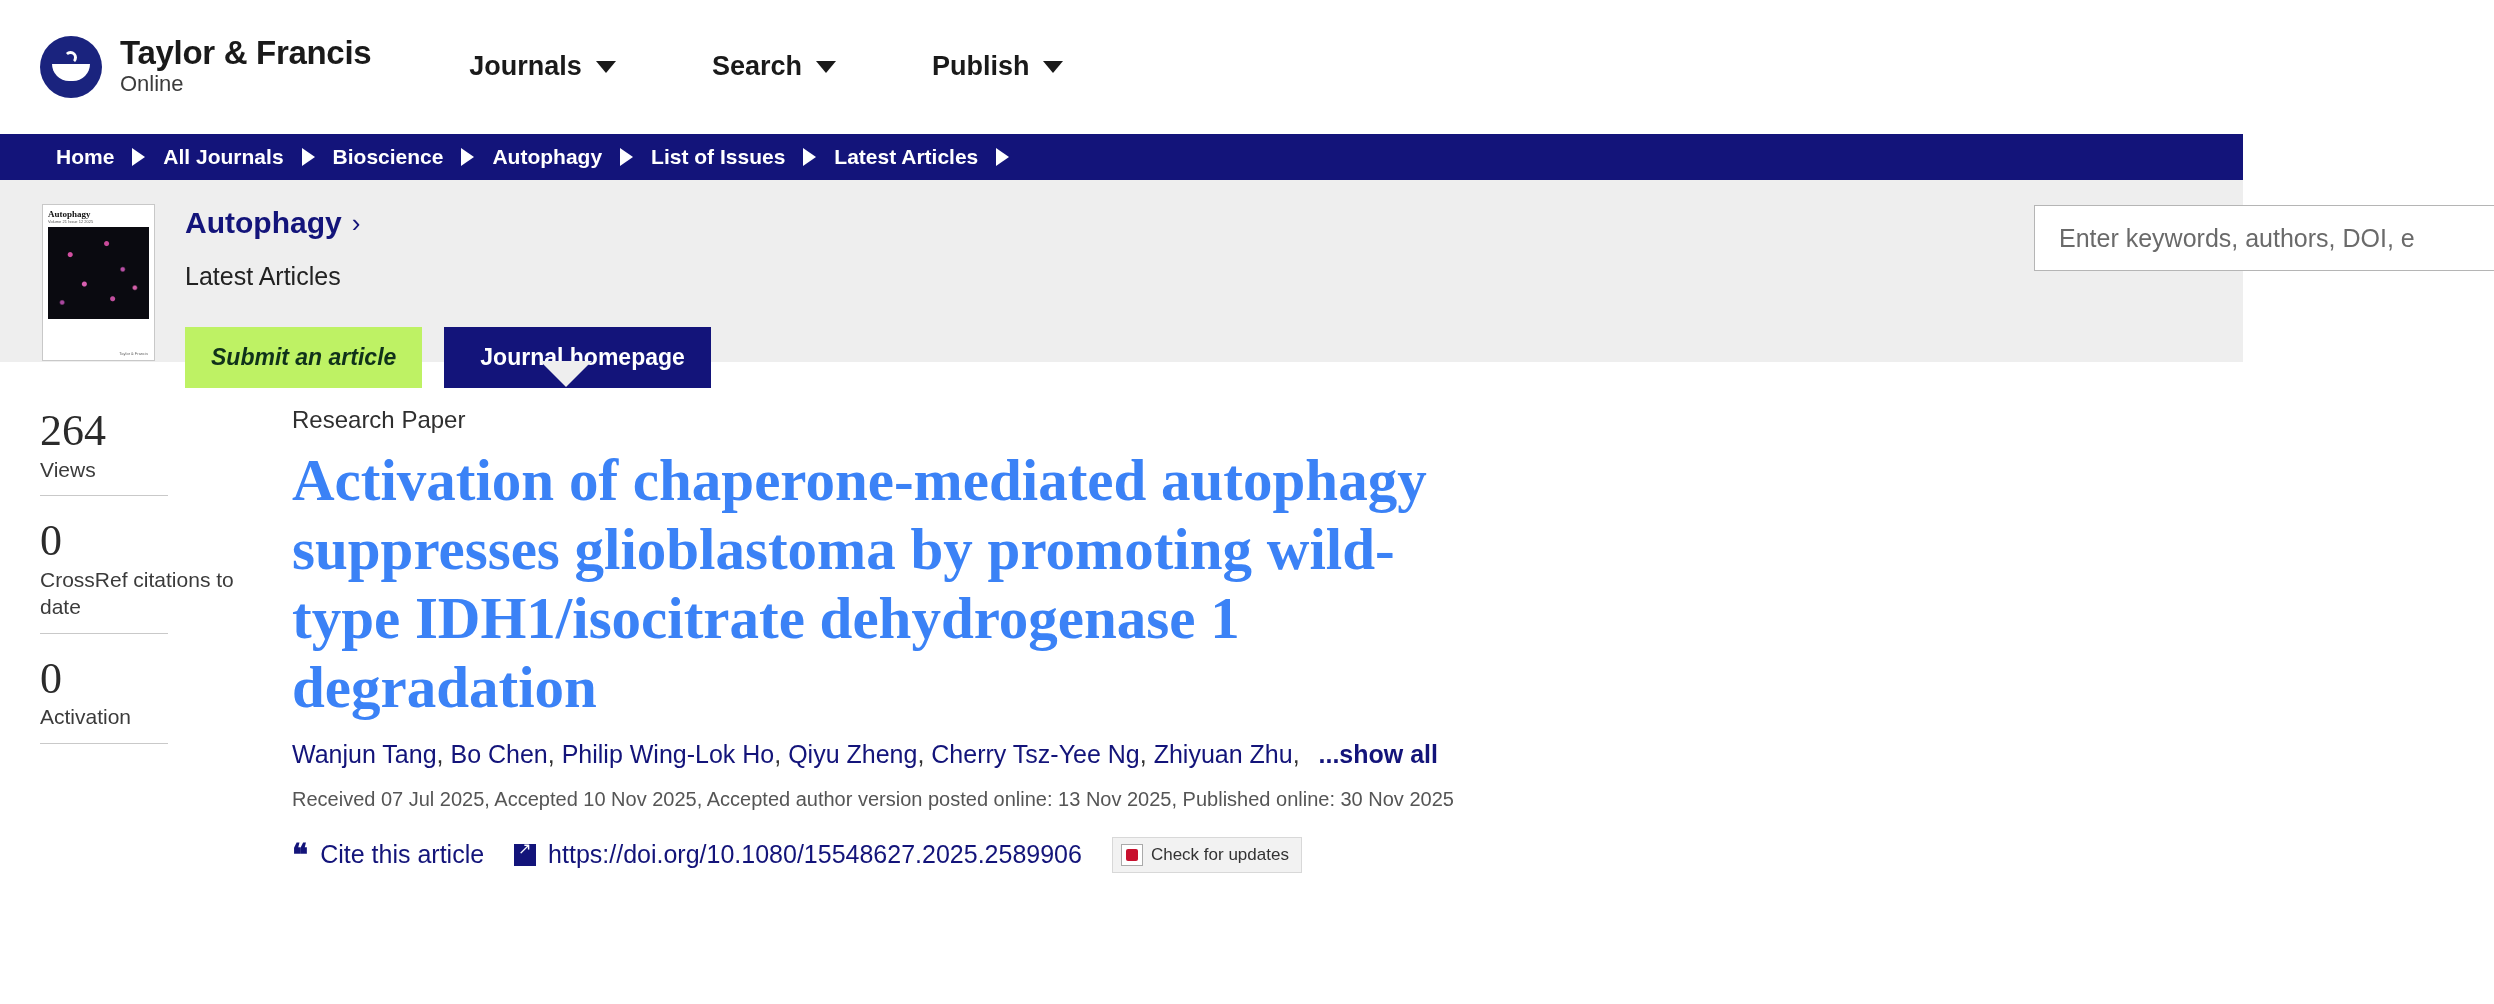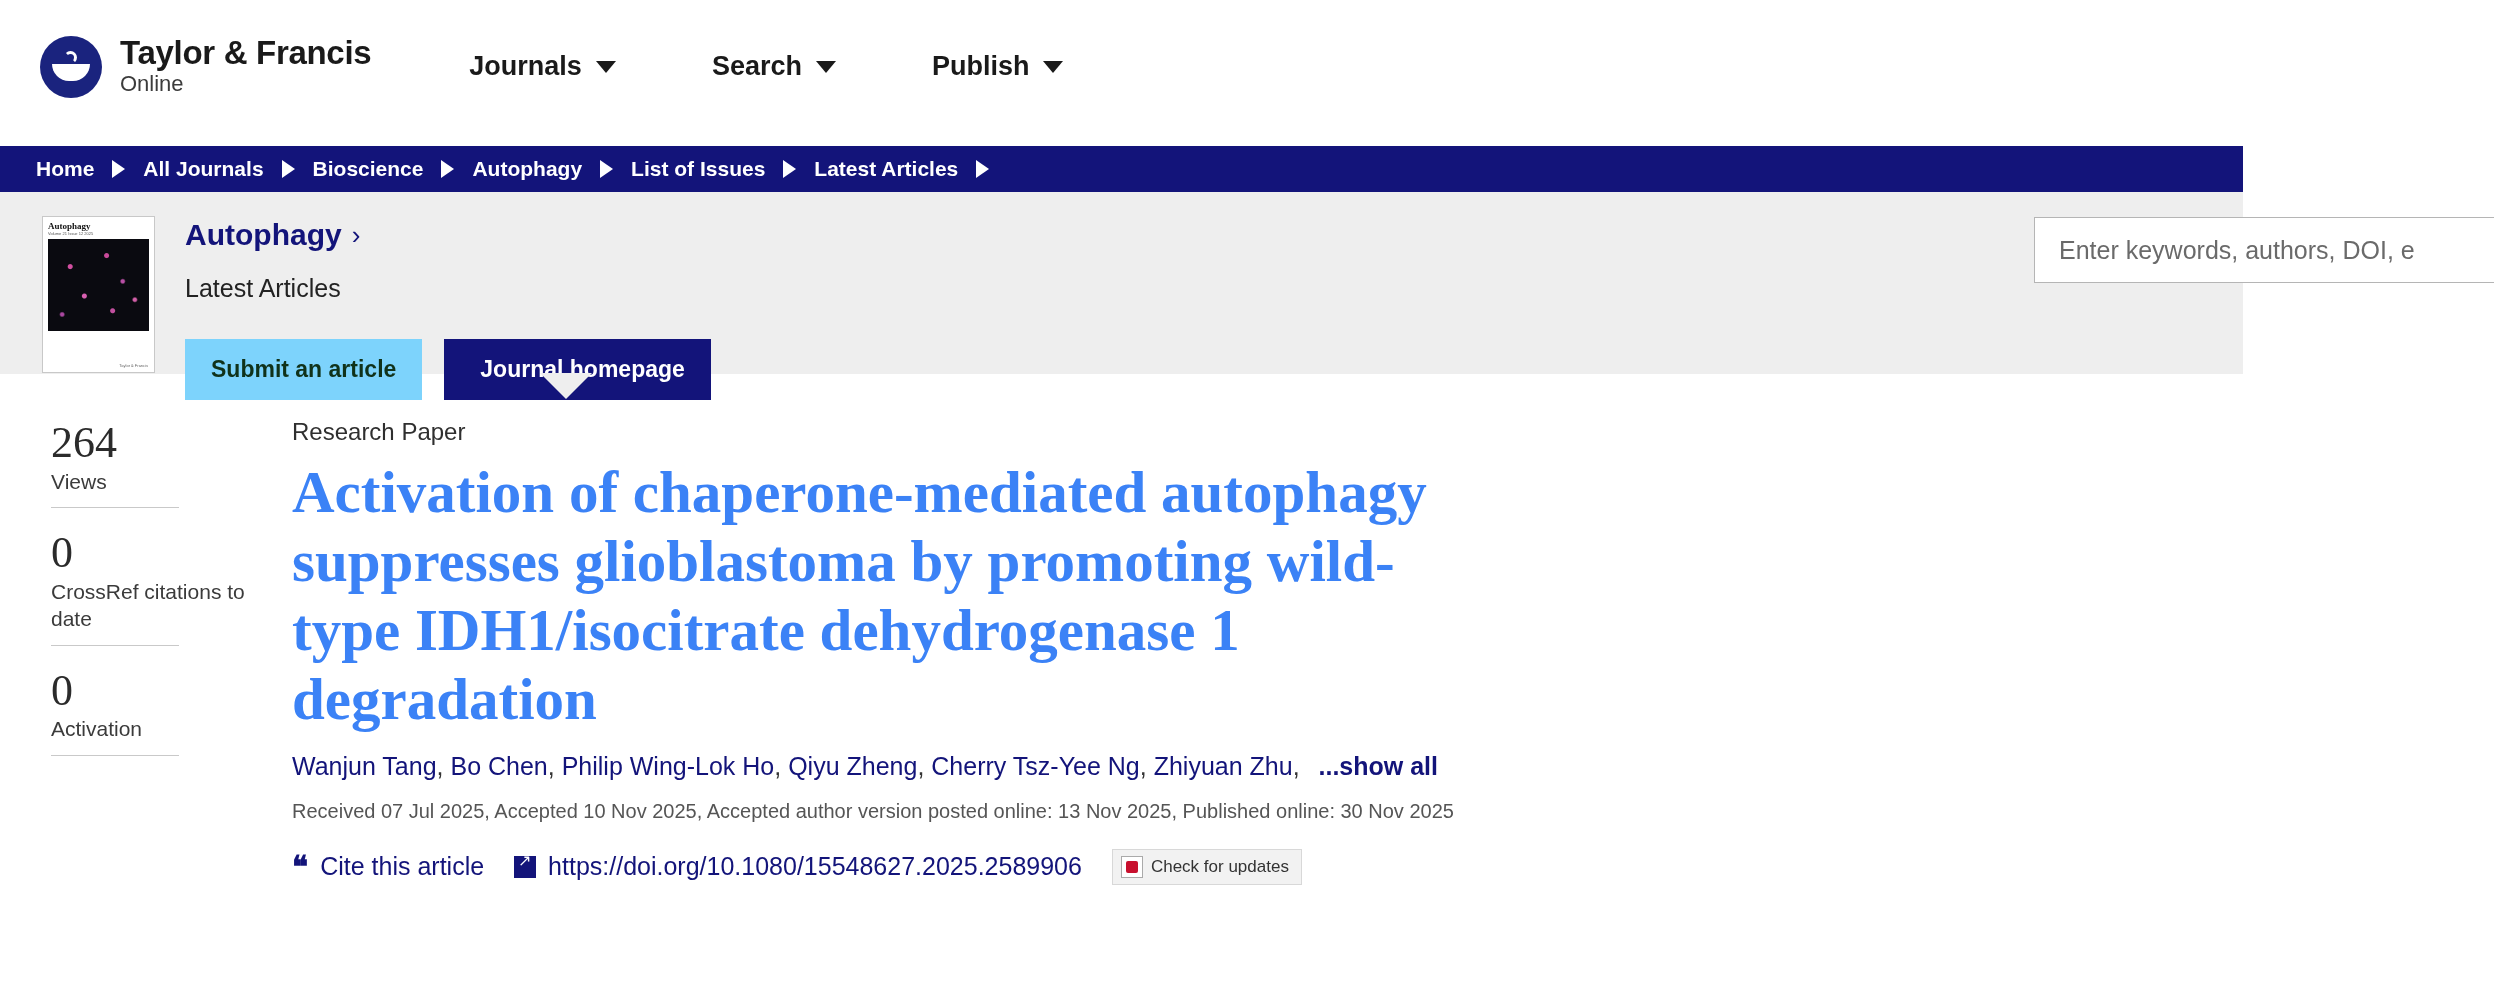--- a/index.html
+++ b/index.html
@@ -71,28 +71,27 @@
     border-top: 12px solid #1a1a1a;
     display: inline-block;
   }
 
   
   .breadcrumb {
     height: 46px;
     background: #13147a;
     display: flex;
     align-items: center;
-    padding-left: 36px;
+    padding-left: 56px;
     color: #ffffff;
     font-size: 21px;
     font-weight: bold;
     gap: 0;
     white-space: nowrap;
     overflow: hidden;
-    margin-top: 12px;
   }
   .crumb { color: #ffffff; text-decoration: none; cursor: pointer; }
   .crumb.last { cursor: default; }
   .crumb-sep {
     display: inline-block;
     margin: 0 18px;
     width: 0; height: 0;
     border-top: 9px solid transparent;
     border-bottom: 9px solid transparent;
     border-left: 13px solid #ffffff;
@@ -155,21 +154,21 @@
   }
   .btn-row { display: flex; gap: 22px; margin-top: 36px; }
   .btn {
     font-size: 23px;
     font-weight: bold;
     padding: 17px 26px;
     border: none;
     cursor: pointer;
     font-family: "Liberation Sans", sans-serif;
   }
-  .btn-green { background: #7dd3fc; color: #10321a; }
+  .btn-green { background: #bef264; color: #10321a; font-style: italic; }
   .btn-blue { background: #13147a; color: #ffffff; padding-left: 36px; }
 
   .search-box {
     position: absolute;
     left: 2034px; top: 25px;
     width: 520px; height: 66px;
     background: #ffffff;
     border: 1px solid #b5b5b5;
     display: flex; align-items: center;
     padding: 0 22px;
@@ -192,21 +191,21 @@
     border-top: 26px solid #eeeeee;
   }
 
   
   .main {
     display: flex;
     padding-top: 44px;
   }
   .metrics {
     width: 260px;
-    padding-left: 51px;
+    padding-left: 40px;
     flex: 0 0 auto;
   }
   .metric { padding-bottom: 6px; }
   .metric-val {
     font-size: 44px; color: #2b2b2b;
     font-family: "Liberation Serif", serif;
     line-height: 1.15;
   }
   .metric-label {
     font-size: 21px; color: #3b3b3b;

